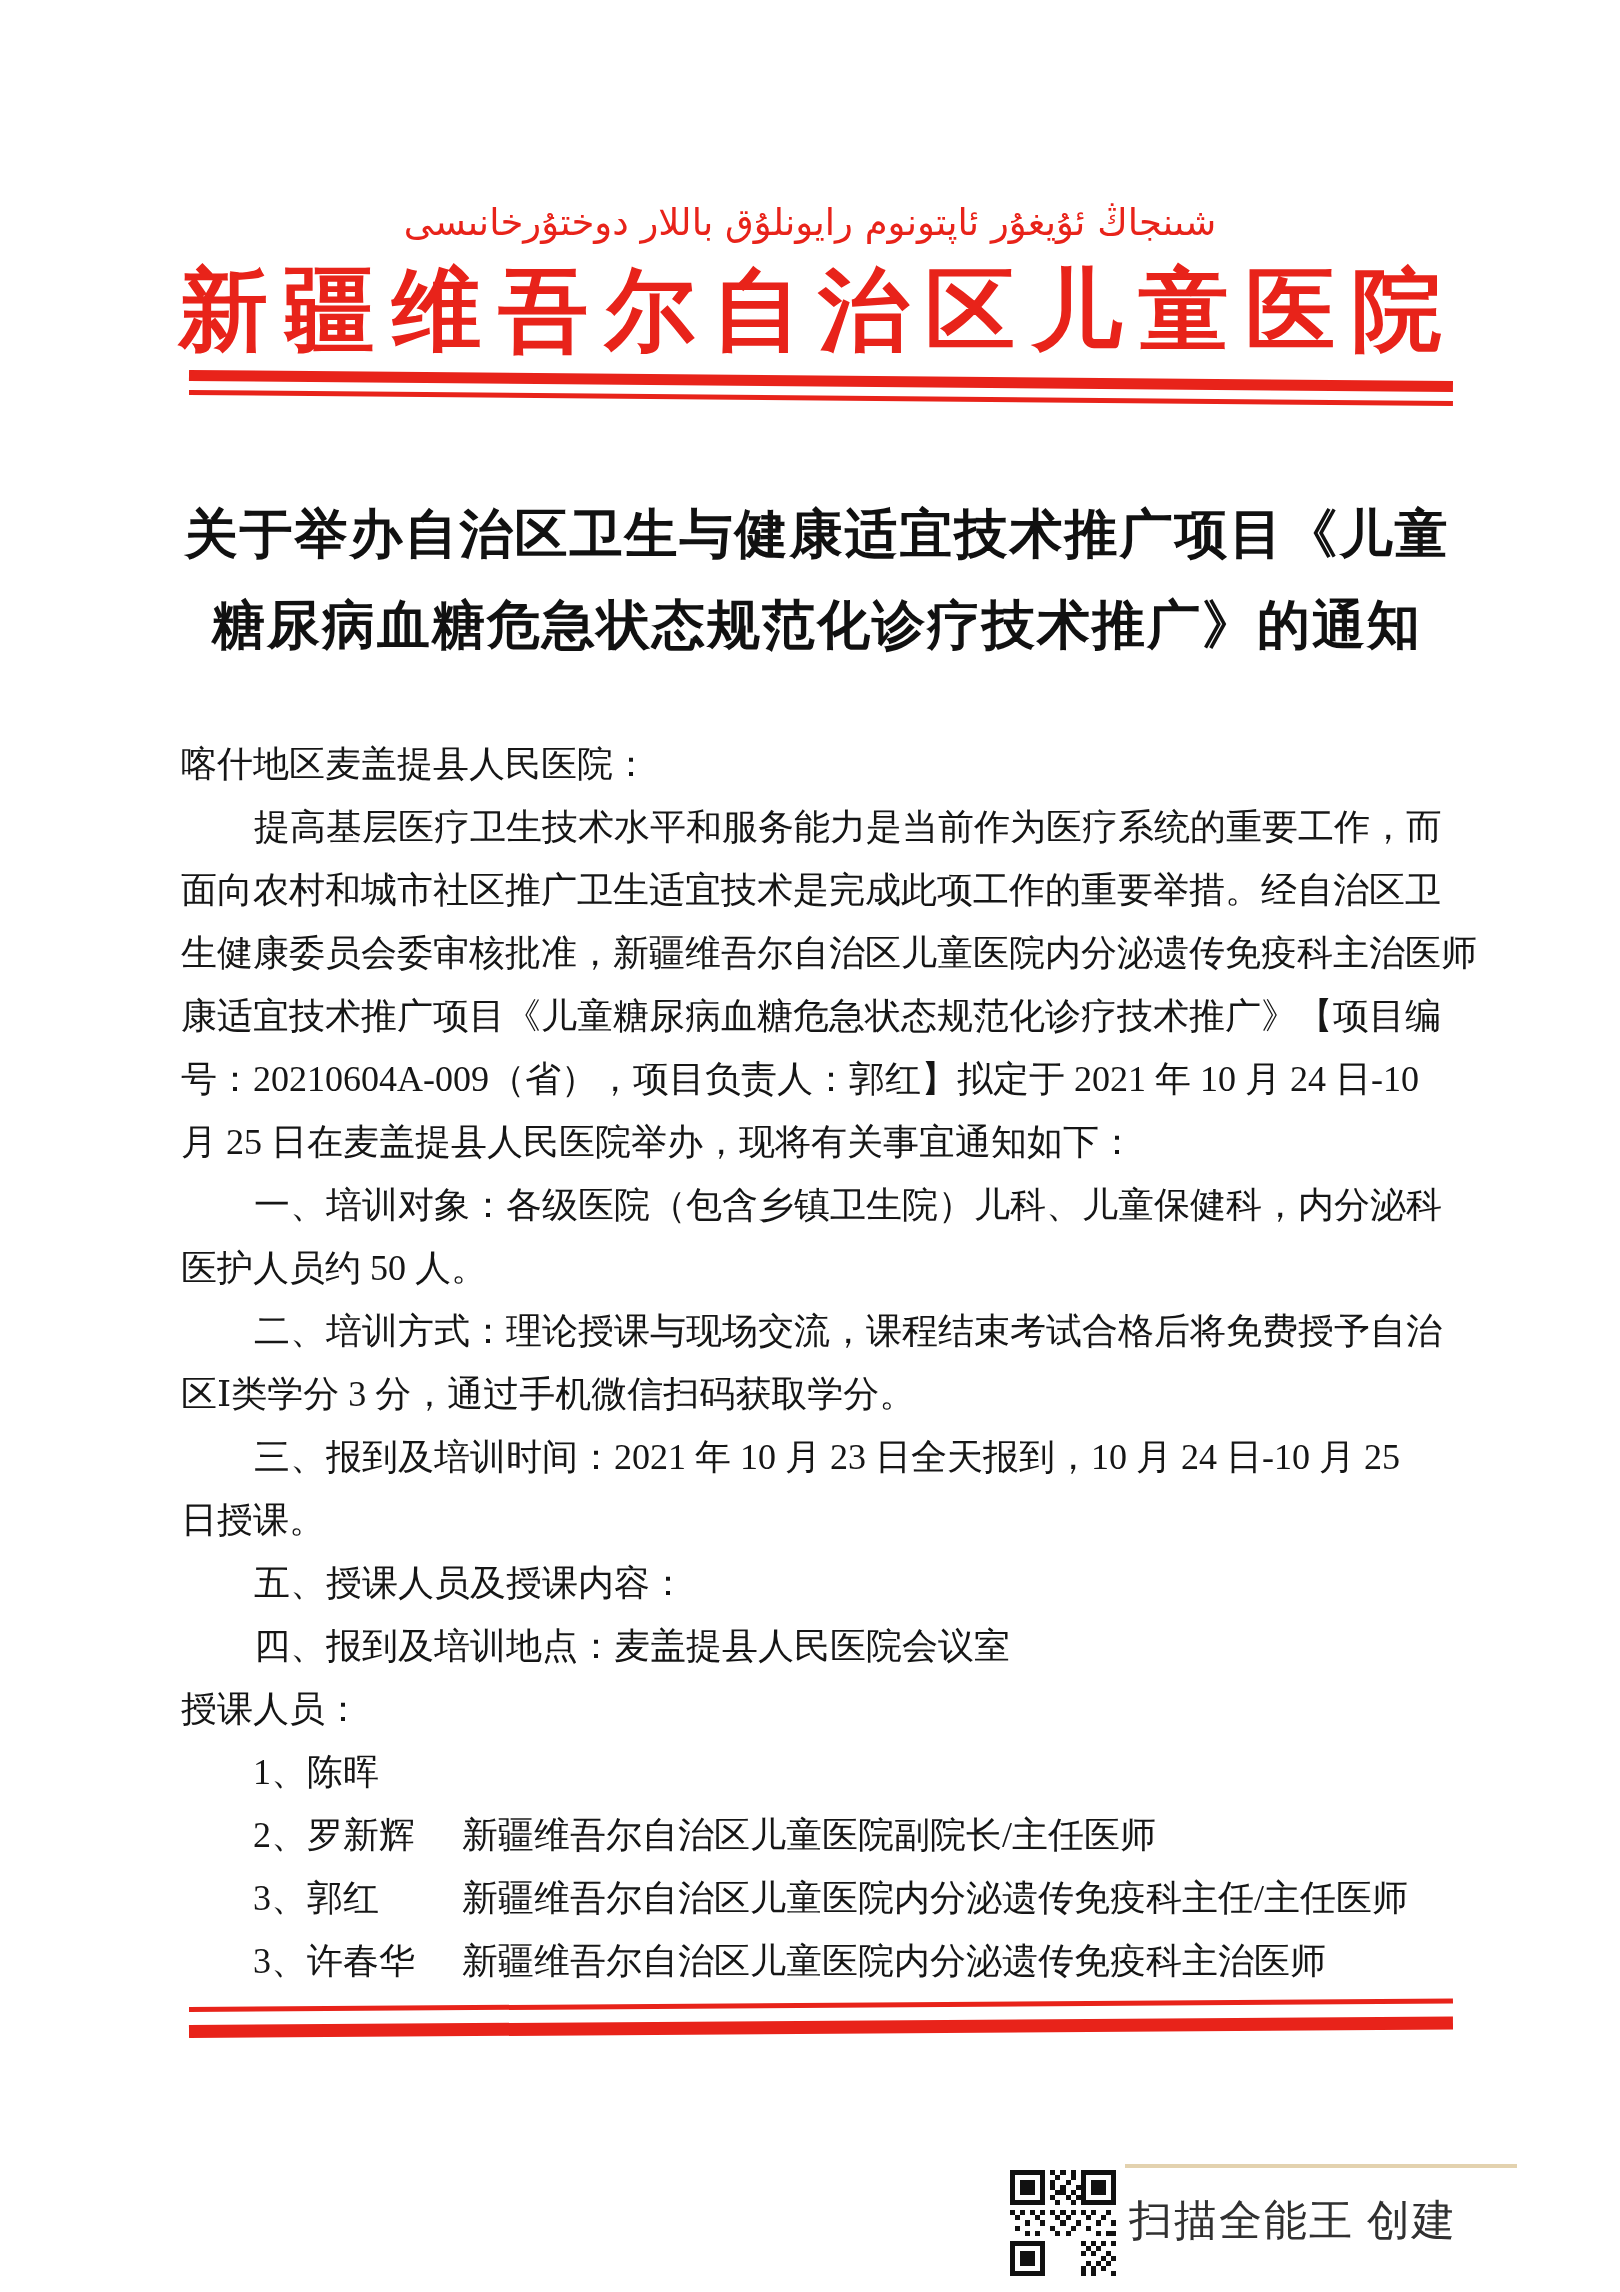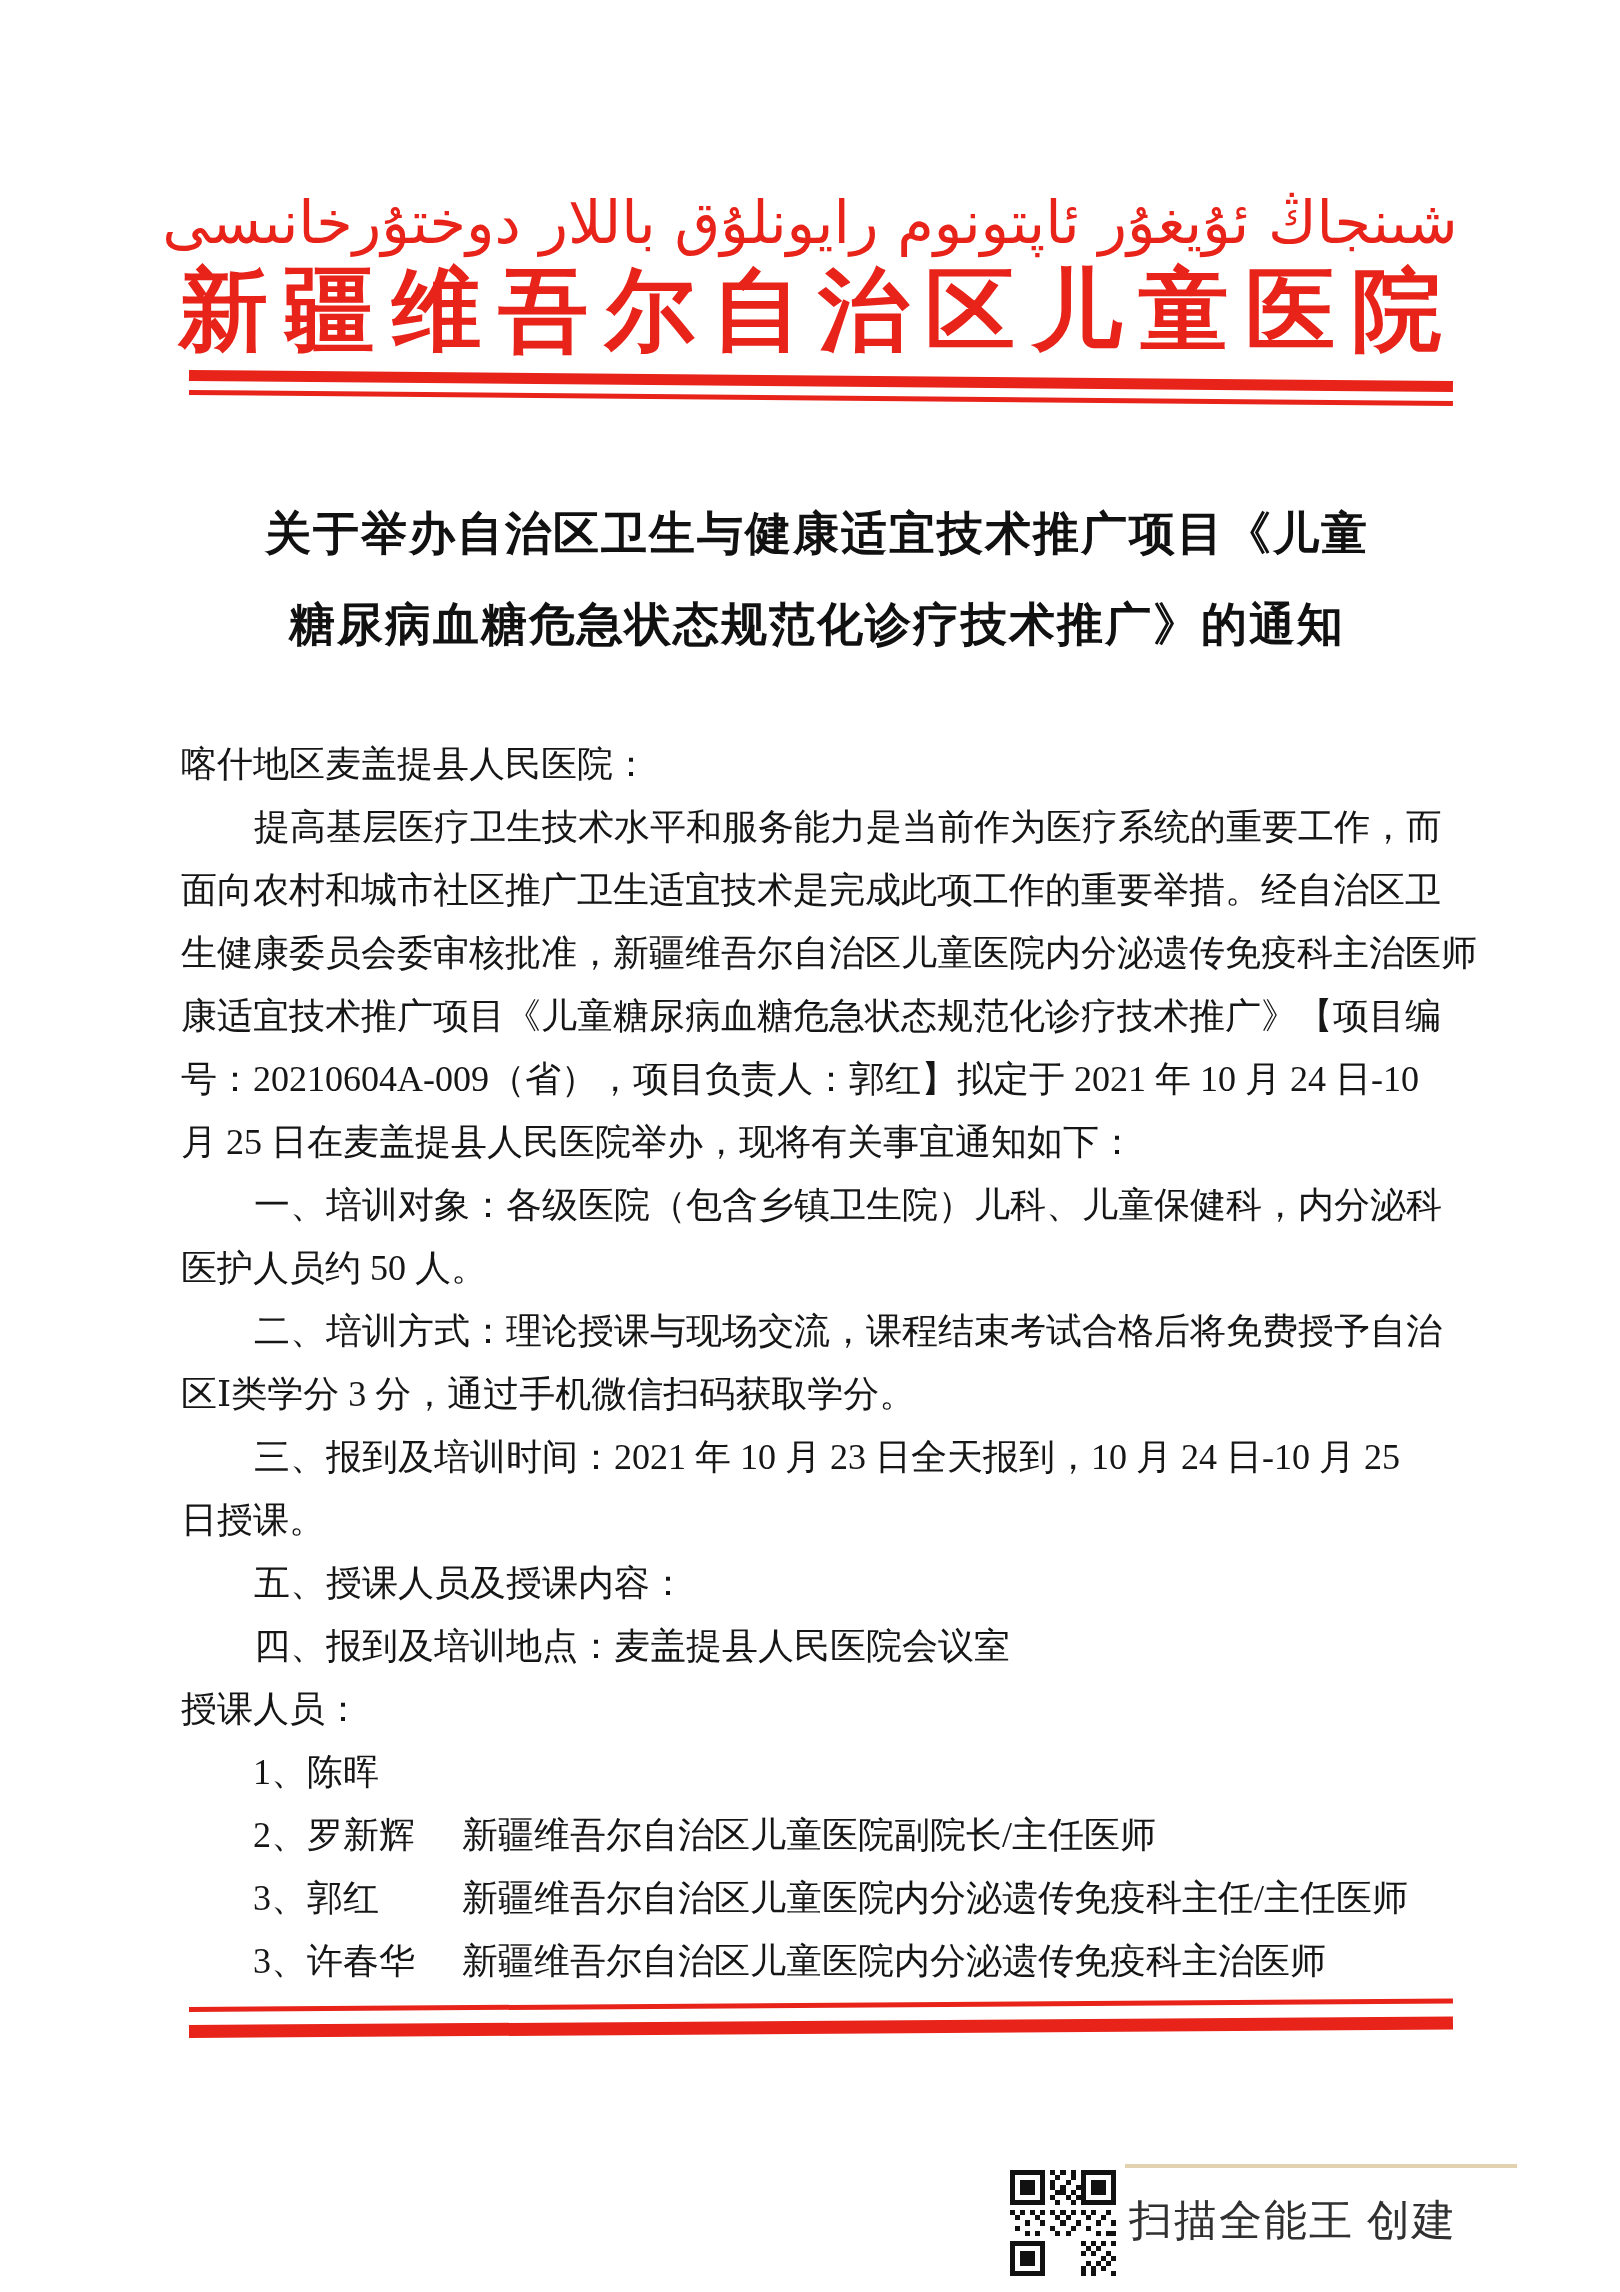--- a/index.html
+++ b/index.html
@@ -8,39 +8,39 @@
   body{
     width:1620px; height:2293px; position:relative; overflow:hidden;
     background:#ffffff; color:var(--ink);
     font-family:"Liberation Serif","DejaVu Serif",serif;
   }
   .abs{ position:absolute; }
 
   
   .uyghur{
     top:184px; left:88px; right:88px; text-align:center; direction:rtl;
-    color:var(--red); font-size:59px; line-height:78px;
+    color:var(--red); font-size:37px; line-height:78px;
     font-family:"DejaVu Sans",sans-serif;
   }
   .cnname{
     top:257px; left:137px; right:137px; text-align:center;
     color:var(--red); font-size:90px; font-weight:700;
     letter-spacing:16.7px; text-indent:16.7px; line-height:108px;
     font-family:"Liberation Serif","DejaVu Serif",serif;
   }
   .rule{ left:189px; width:1264px; background:var(--red); }
   .rule-top-thick{ top:370px; height:10.8px; transform:rotate(.5deg); transform-origin:0 50%; }
   .rule-top-thin { top:390px; height:4.9px;  transform:rotate(.5deg); transform-origin:0 50%; }
   .rule-bot-thin { top:2007px; height:4.9px;  transform:rotate(-.38deg); transform-origin:0 50%; }
   .rule-bot-thick{ top:2025px; height:12.7px; transform:rotate(-.38deg); transform-origin:0 50%; }
 
   
   .doc-title{
     top:488px; left:181px; right:167px; text-align:center;
-    font-size:46px; font-weight:700; line-height:91px; letter-spacing:2px;
+    font-size:53px; font-weight:700; line-height:91px; letter-spacing:2px;
     color:#111; font-family:"Liberation Sans","DejaVu Sans",sans-serif;
   }
 
   
   .bodytext{
     top:733px; left:181px; width:1269px;
     font-size:36px; line-height:63px; color:#161616;
   }
   .line{ white-space:nowrap; }
   .ind{ text-indent:73px; }

